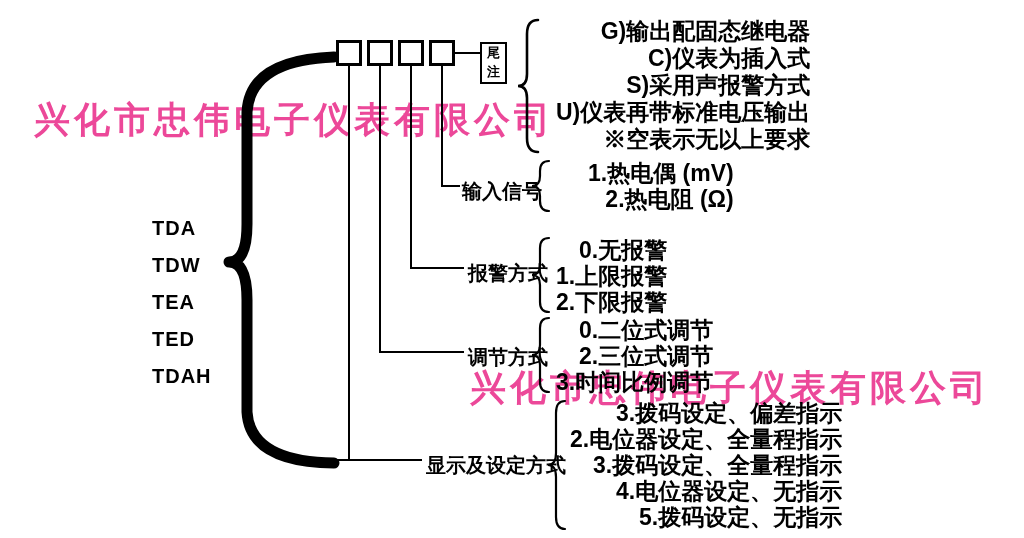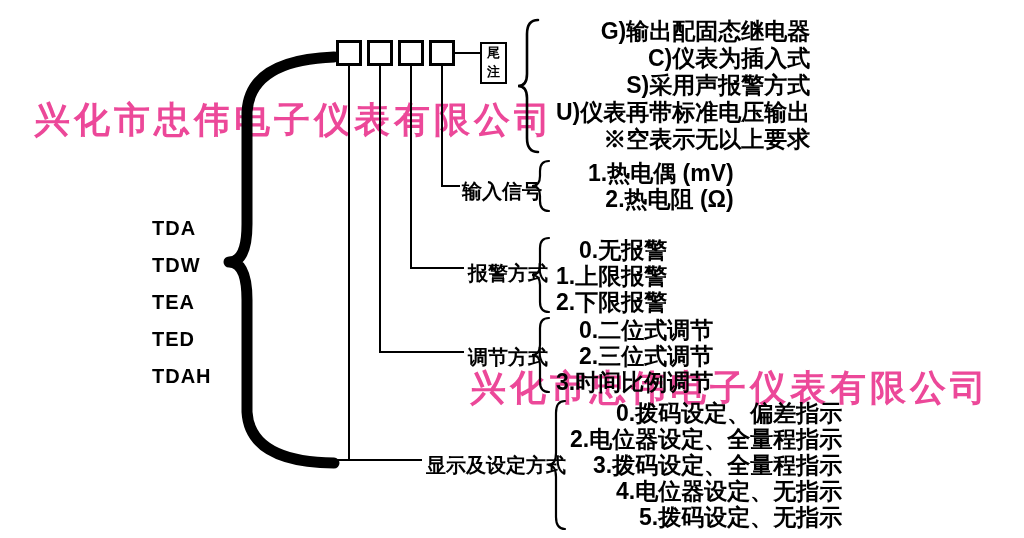--- a/index.html
+++ b/index.html
@@ -158,20 +158,20 @@
 
   <div class="glabel" style="left:468px; top:344px">调节方式</div>
   <div class="items" style="left:556px; top:317px; line-height:26px">
     <div>0.二位式调节</div>
     <div>2.三位式调节</div>
     <div>3.时间比例调节</div>
   </div>
 
   <div class="glabel" style="left:426px; top:452px">显示及设定方式</div>
   <div class="items" style="left:570px; top:400px; line-height:26px">
-    <div>0.拨码设定、偏差指示</div>
+    <div>3.拨码设定、偏差指示</div>
     <div>2.电位器设定、全量程指示</div>
     <div>3.拨码设定、全量程指示</div>
     <div>4.电位器设定、无指示</div>
     <div>5.拨码设定、无指示</div>
   </div>
 
 </div>
 
 </body></html>

